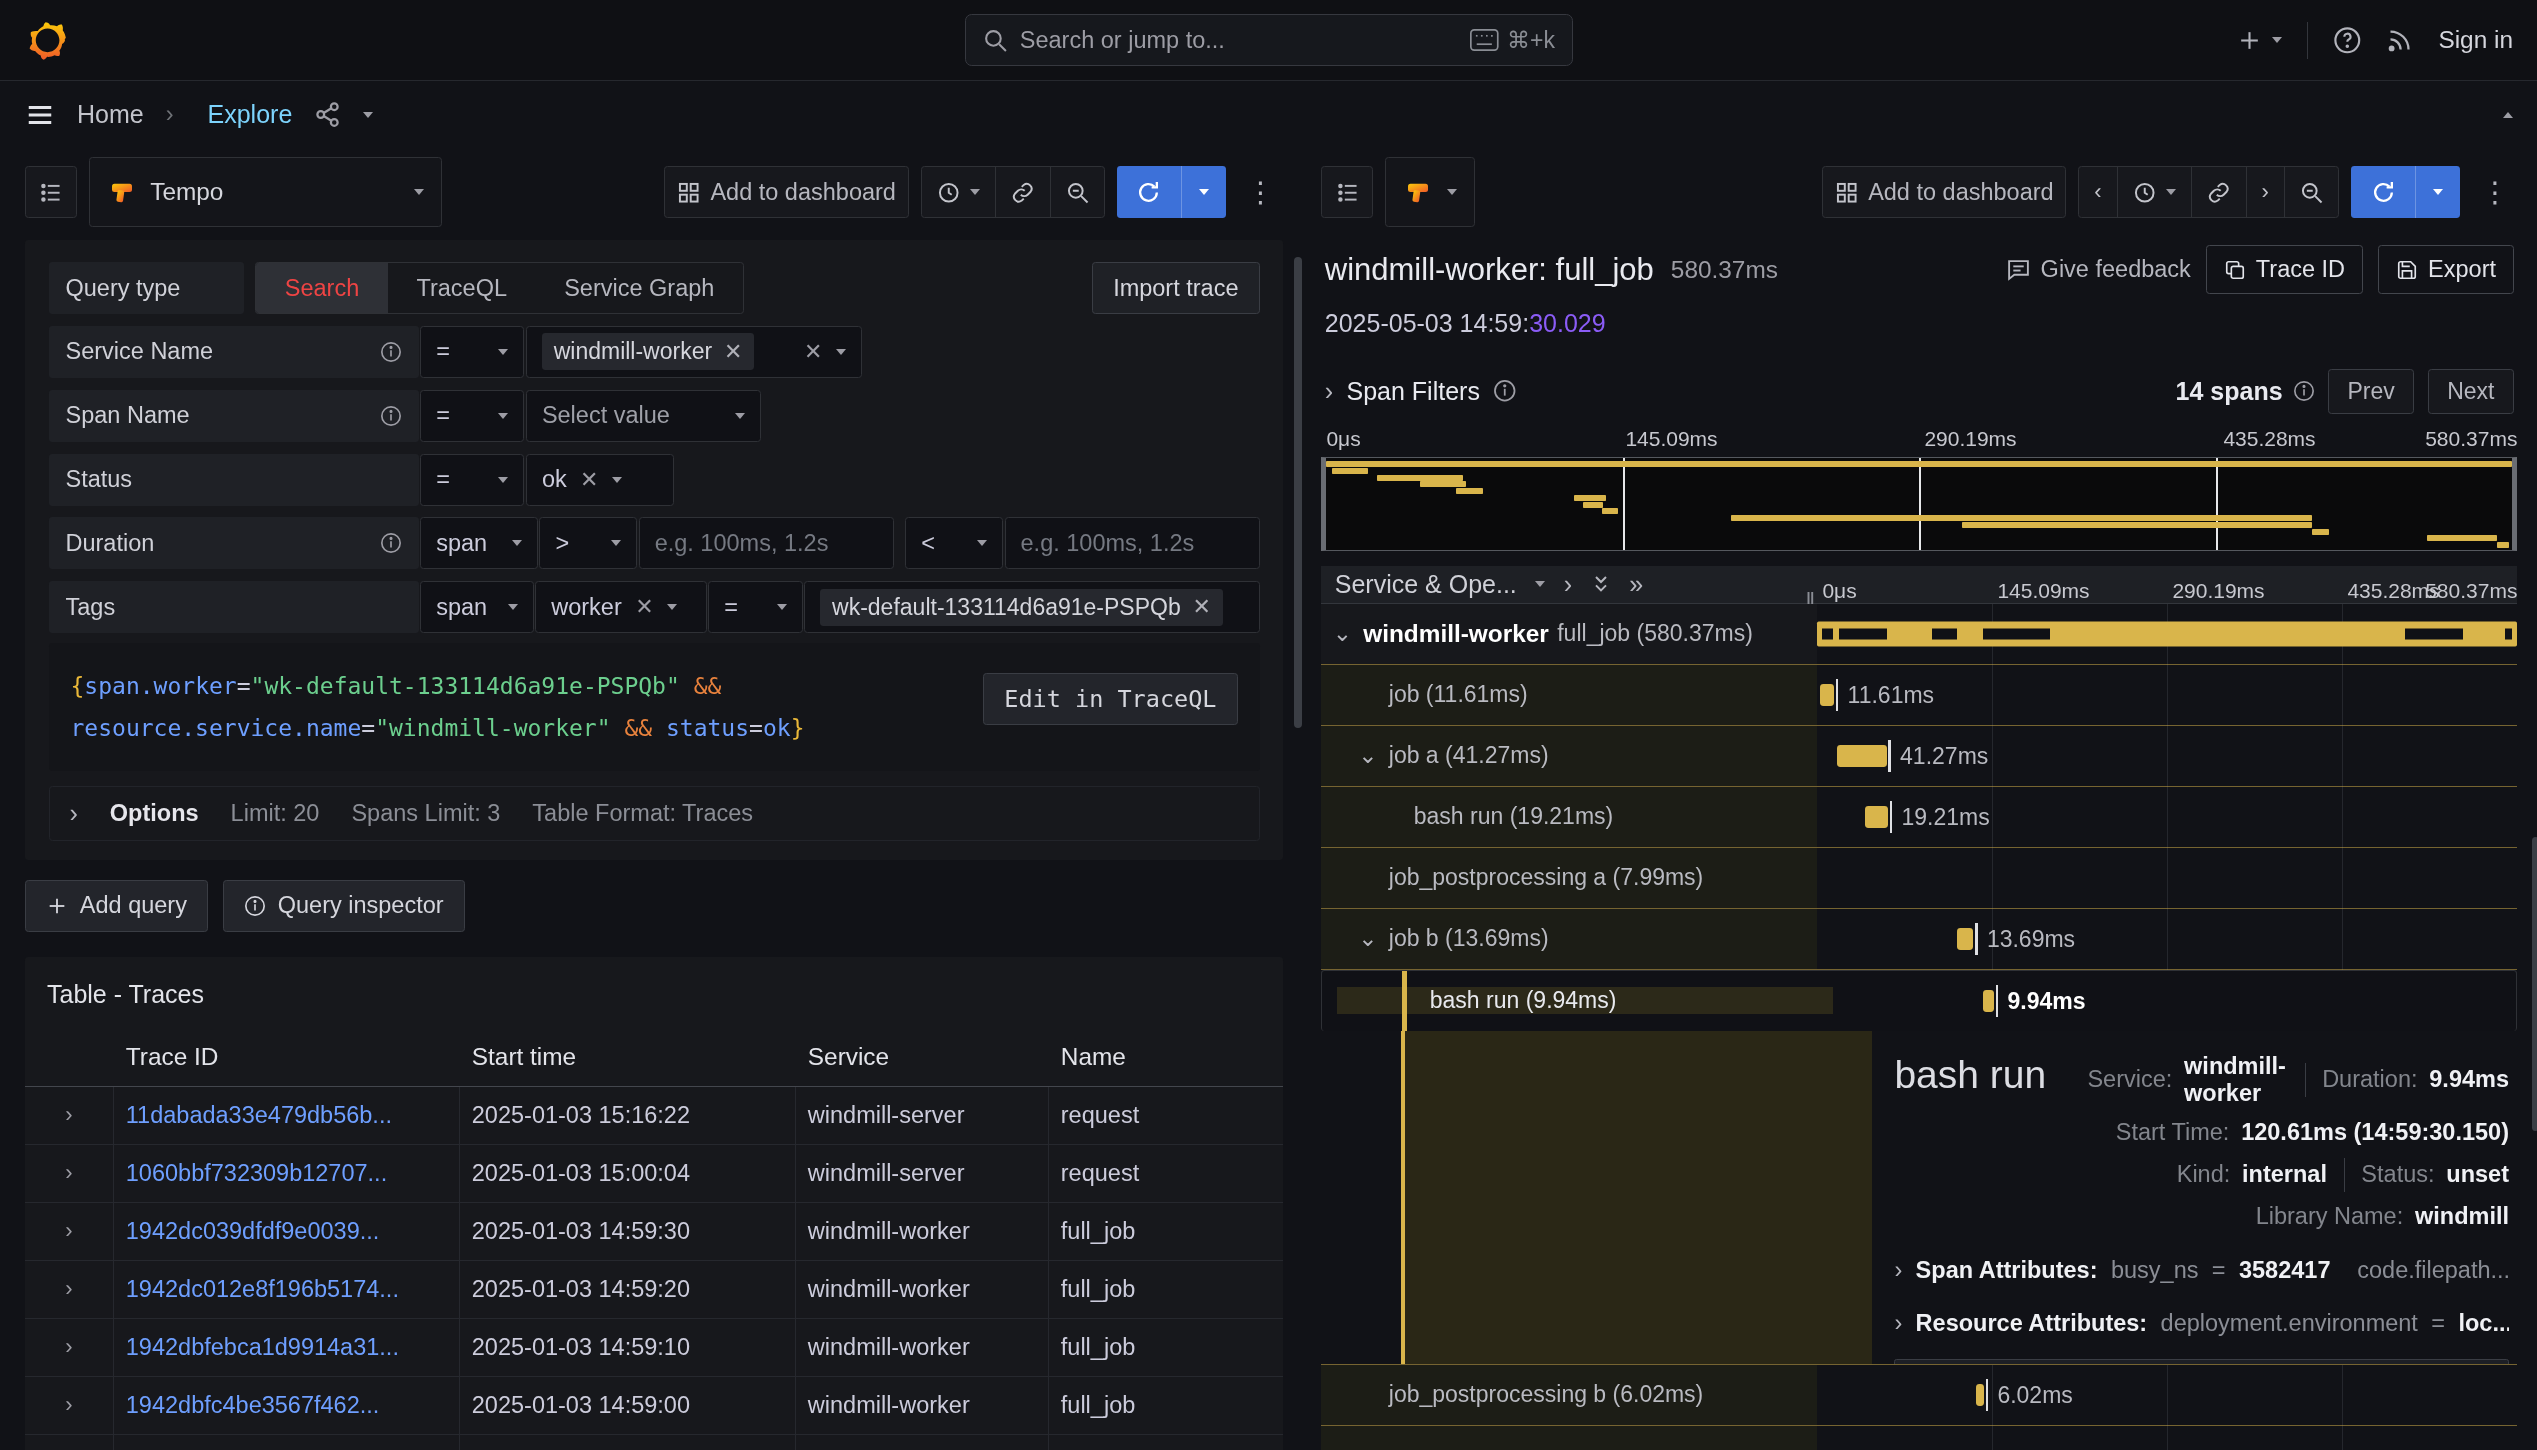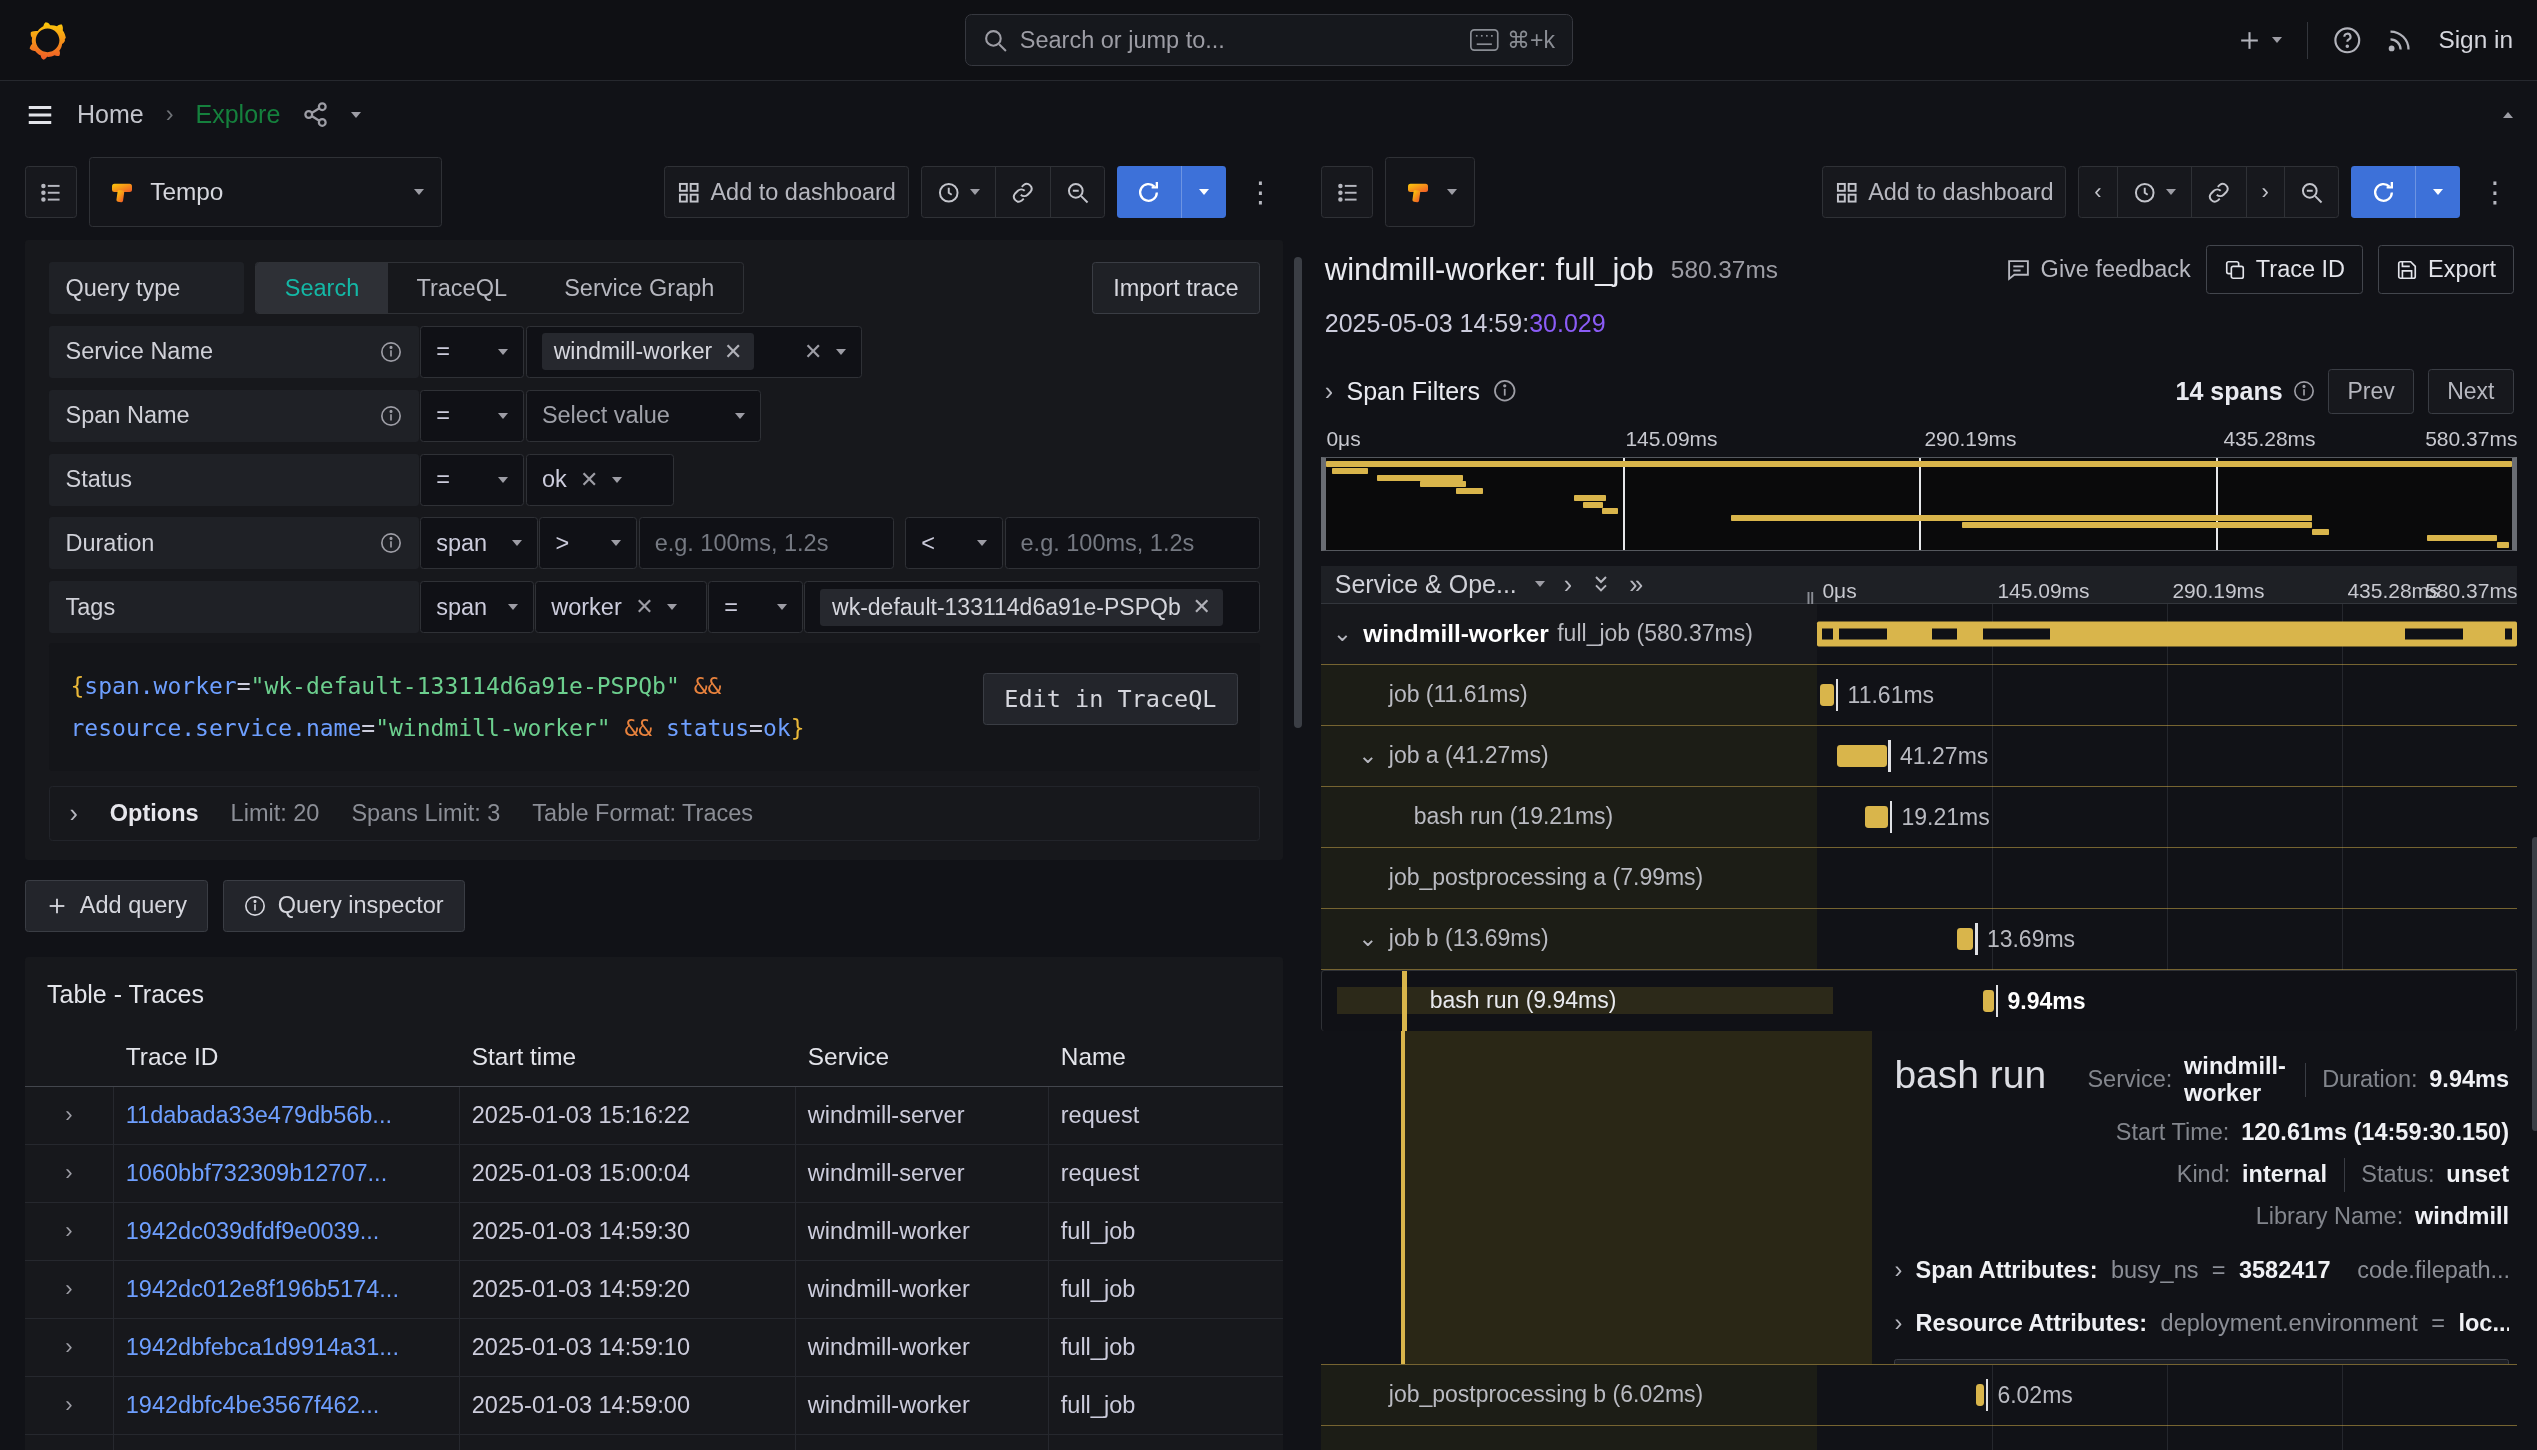--- a/index.html
+++ b/index.html
@@ -18,21 +18,21 @@
   .search-box{position:absolute;left:50%;top:50%;transform:translate(-50%,-50%);width:608px;height:52px;background:#16181d;border:0.8px solid #36383f;border-radius:6.7px;display:flex;align-items:center;padding:0 17px;color:#9d9da5;gap:11.8px;}
   .search-box .ph{flex:1;font-size:23.5px;}
   .kbd-hint{display:flex;align-items:center;gap:8.4px;color:#8a8d94;font-size:23px;}
   .topnav-right{margin-left:auto;display:flex;align-items:center;gap:25px;color:#b2b3bb;}
   .vdiv{width:0.8px;height:37px;background:#33363c;}
   .signin{color:#d5d6dd;font-size:24.4px;}
 
   
   .crumbbar{height:67px;display:flex;align-items:center;padding:0 25px;gap:22px;color:#c3c4cb;}
   .crumb{font-size:25px;}
-  .crumb.dim{color:#15803d;}
+  .crumb.dim{color:#7dd3fc;margin-left:12px;}
   .crumb-sep{color:#6f7277;font-size:23.5px;}
   .crumbbar .spacer{flex:1;}
 
   
   .main{display:flex;padding:8.4px 25px 0 25px;gap:8.4px;height:1302px;}
   .pane{position:relative;}
   .pane.left{width:1258px;flex:none;}
   .pane.right{width:1196px;flex:none;margin-left:30px;}
 
   .pane-toolbar{height:72px;display:flex;align-items:center;gap:11.8px;margin-bottom:11.8px;}
@@ -56,21 +56,21 @@
   .q-label{background:#1f2126;border-radius:3.4px;display:flex;align-items:center;justify-content:space-between;padding:0 17px;color:#d0d1d8;font-size:23.5px;flex:none;}
   .q-label.w-main{width:370px;}
   .q-label.w-qt{width:195px;}
   .sel{background:#101116;border:0.8px solid #2f3136;border-radius:3.4px;display:flex;align-items:center;gap:13.4px;padding:0 15px;color:#ccccdc;font-size:23.5px;}
   .sel .x{color:#9d9da5;font-size:22px;}
   .chip{background:#26282e;border-radius:3.4px;padding:5px 11.8px;display:flex;align-items:center;gap:11.8px;font-size:23px;color:#d5d6dd;}
   .chip .x{color:#b0b1b8;}
   .input{background:#101116;border:0.8px solid #2f3136;border-radius:3.4px;display:flex;align-items:center;padding:0 15px;color:#757982;font-size:23.5px;}
   .tabs{display:flex;border:0.8px solid #2f3136;border-radius:3.4px;overflow:hidden;height:52px;}
   .tab{padding:0 28.6px;display:flex;align-items:center;color:#b6b7bf;font-size:23.5px;}
-  .tab.active{background:#2e3036;color:#14b8a6;}
+  .tab.active{background:#2e3036;color:#ef4444;}
   .pushright{margin-left:auto;}
   .sec-btn{height:52px;background:#23252b;border:0.8px solid #3a3d44;border-radius:3.4px;display:flex;align-items:center;gap:11.8px;padding:0 20px;color:#d5d6dd;font-size:23.5px;}
 
   .code-block{position:relative;background:#141519;border-radius:3.4px;margin-top:10px;padding:22px 218px 22px 22px;font-family:"DejaVu Sans Mono",monospace;font-size:23px;line-height:42px;min-height:126px;}
   .tok-field{color:#6e9fff;} .tok-str{color:#6ccf8e;} .tok-and{color:#e8823d;} .tok-brace{color:#eab839;} .tok-op{color:#ccccdc;}
   .edit-traceql{position:absolute;right:22px;top:30px;}
 
   .options-row{margin-top:15px;background:#17181c;border:0.8px solid #22242a;border-radius:3.4px;height:55px;display:flex;align-items:center;gap:32px;padding:0 20px;font-size:23.5px;}
   .options-row .chev{color:#b6b7bf;font-size:25px;}
   .options-row .opt{color:#e6e6ec;font-weight:bold;}

